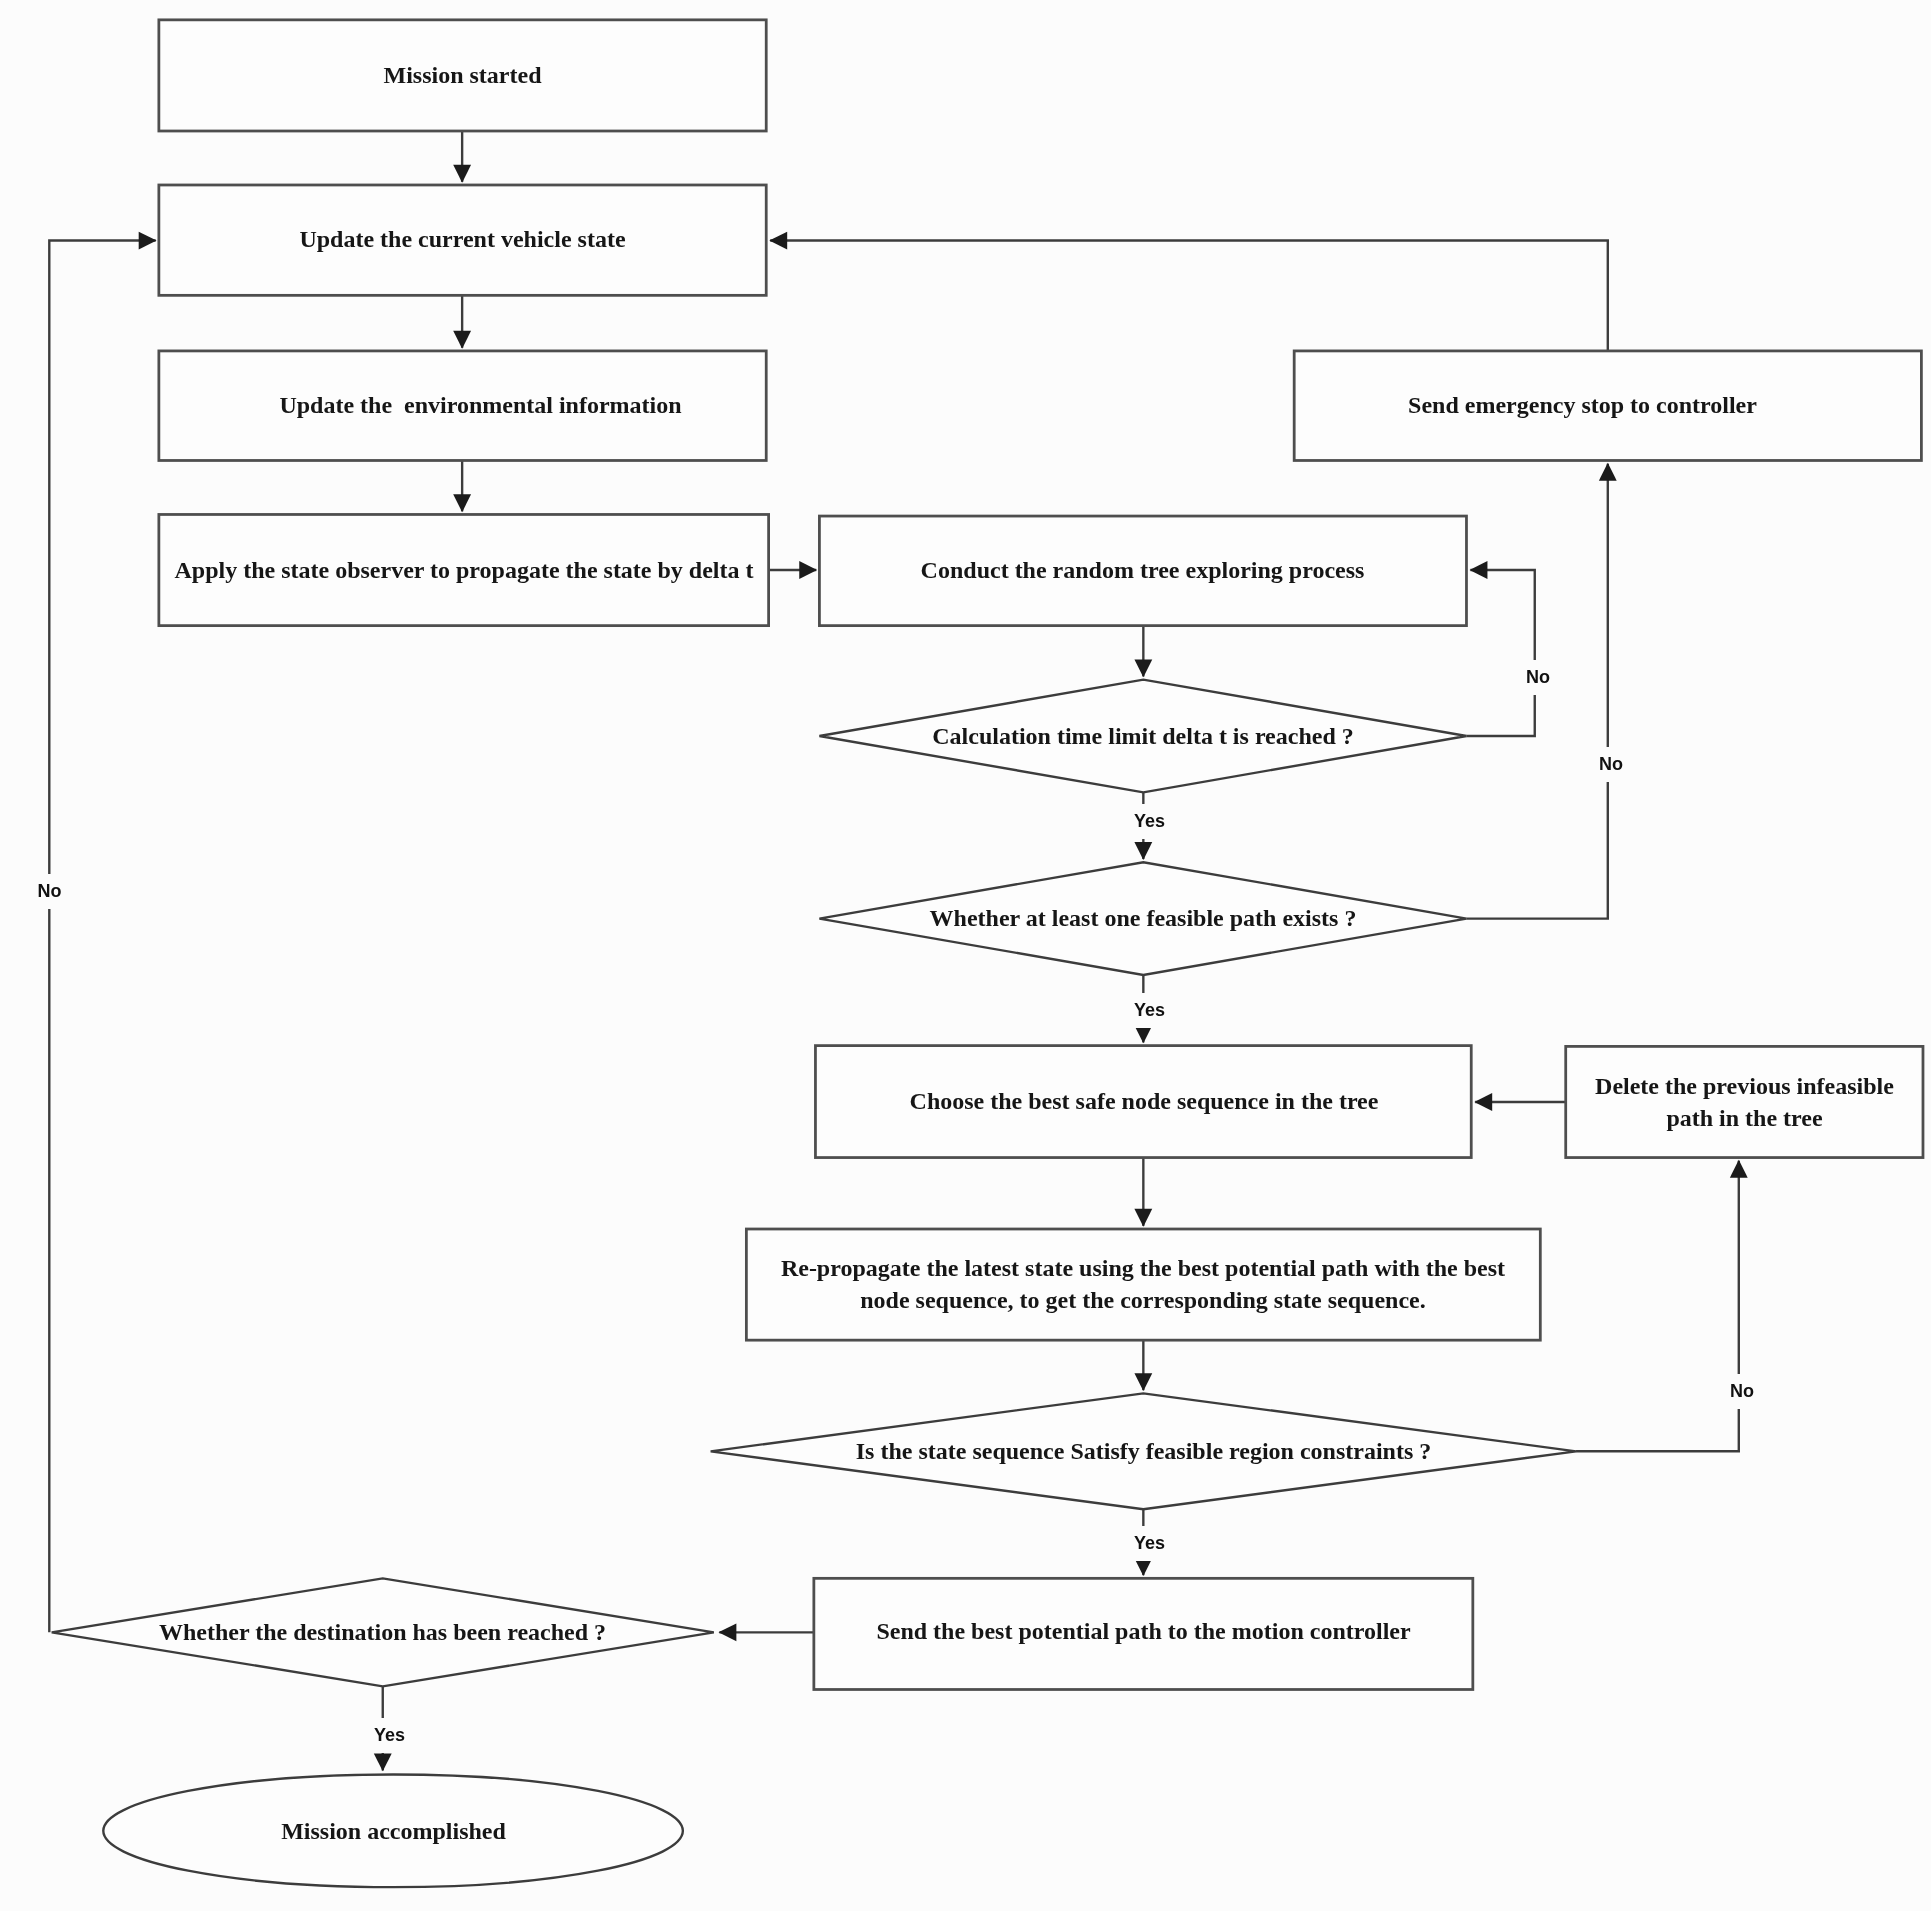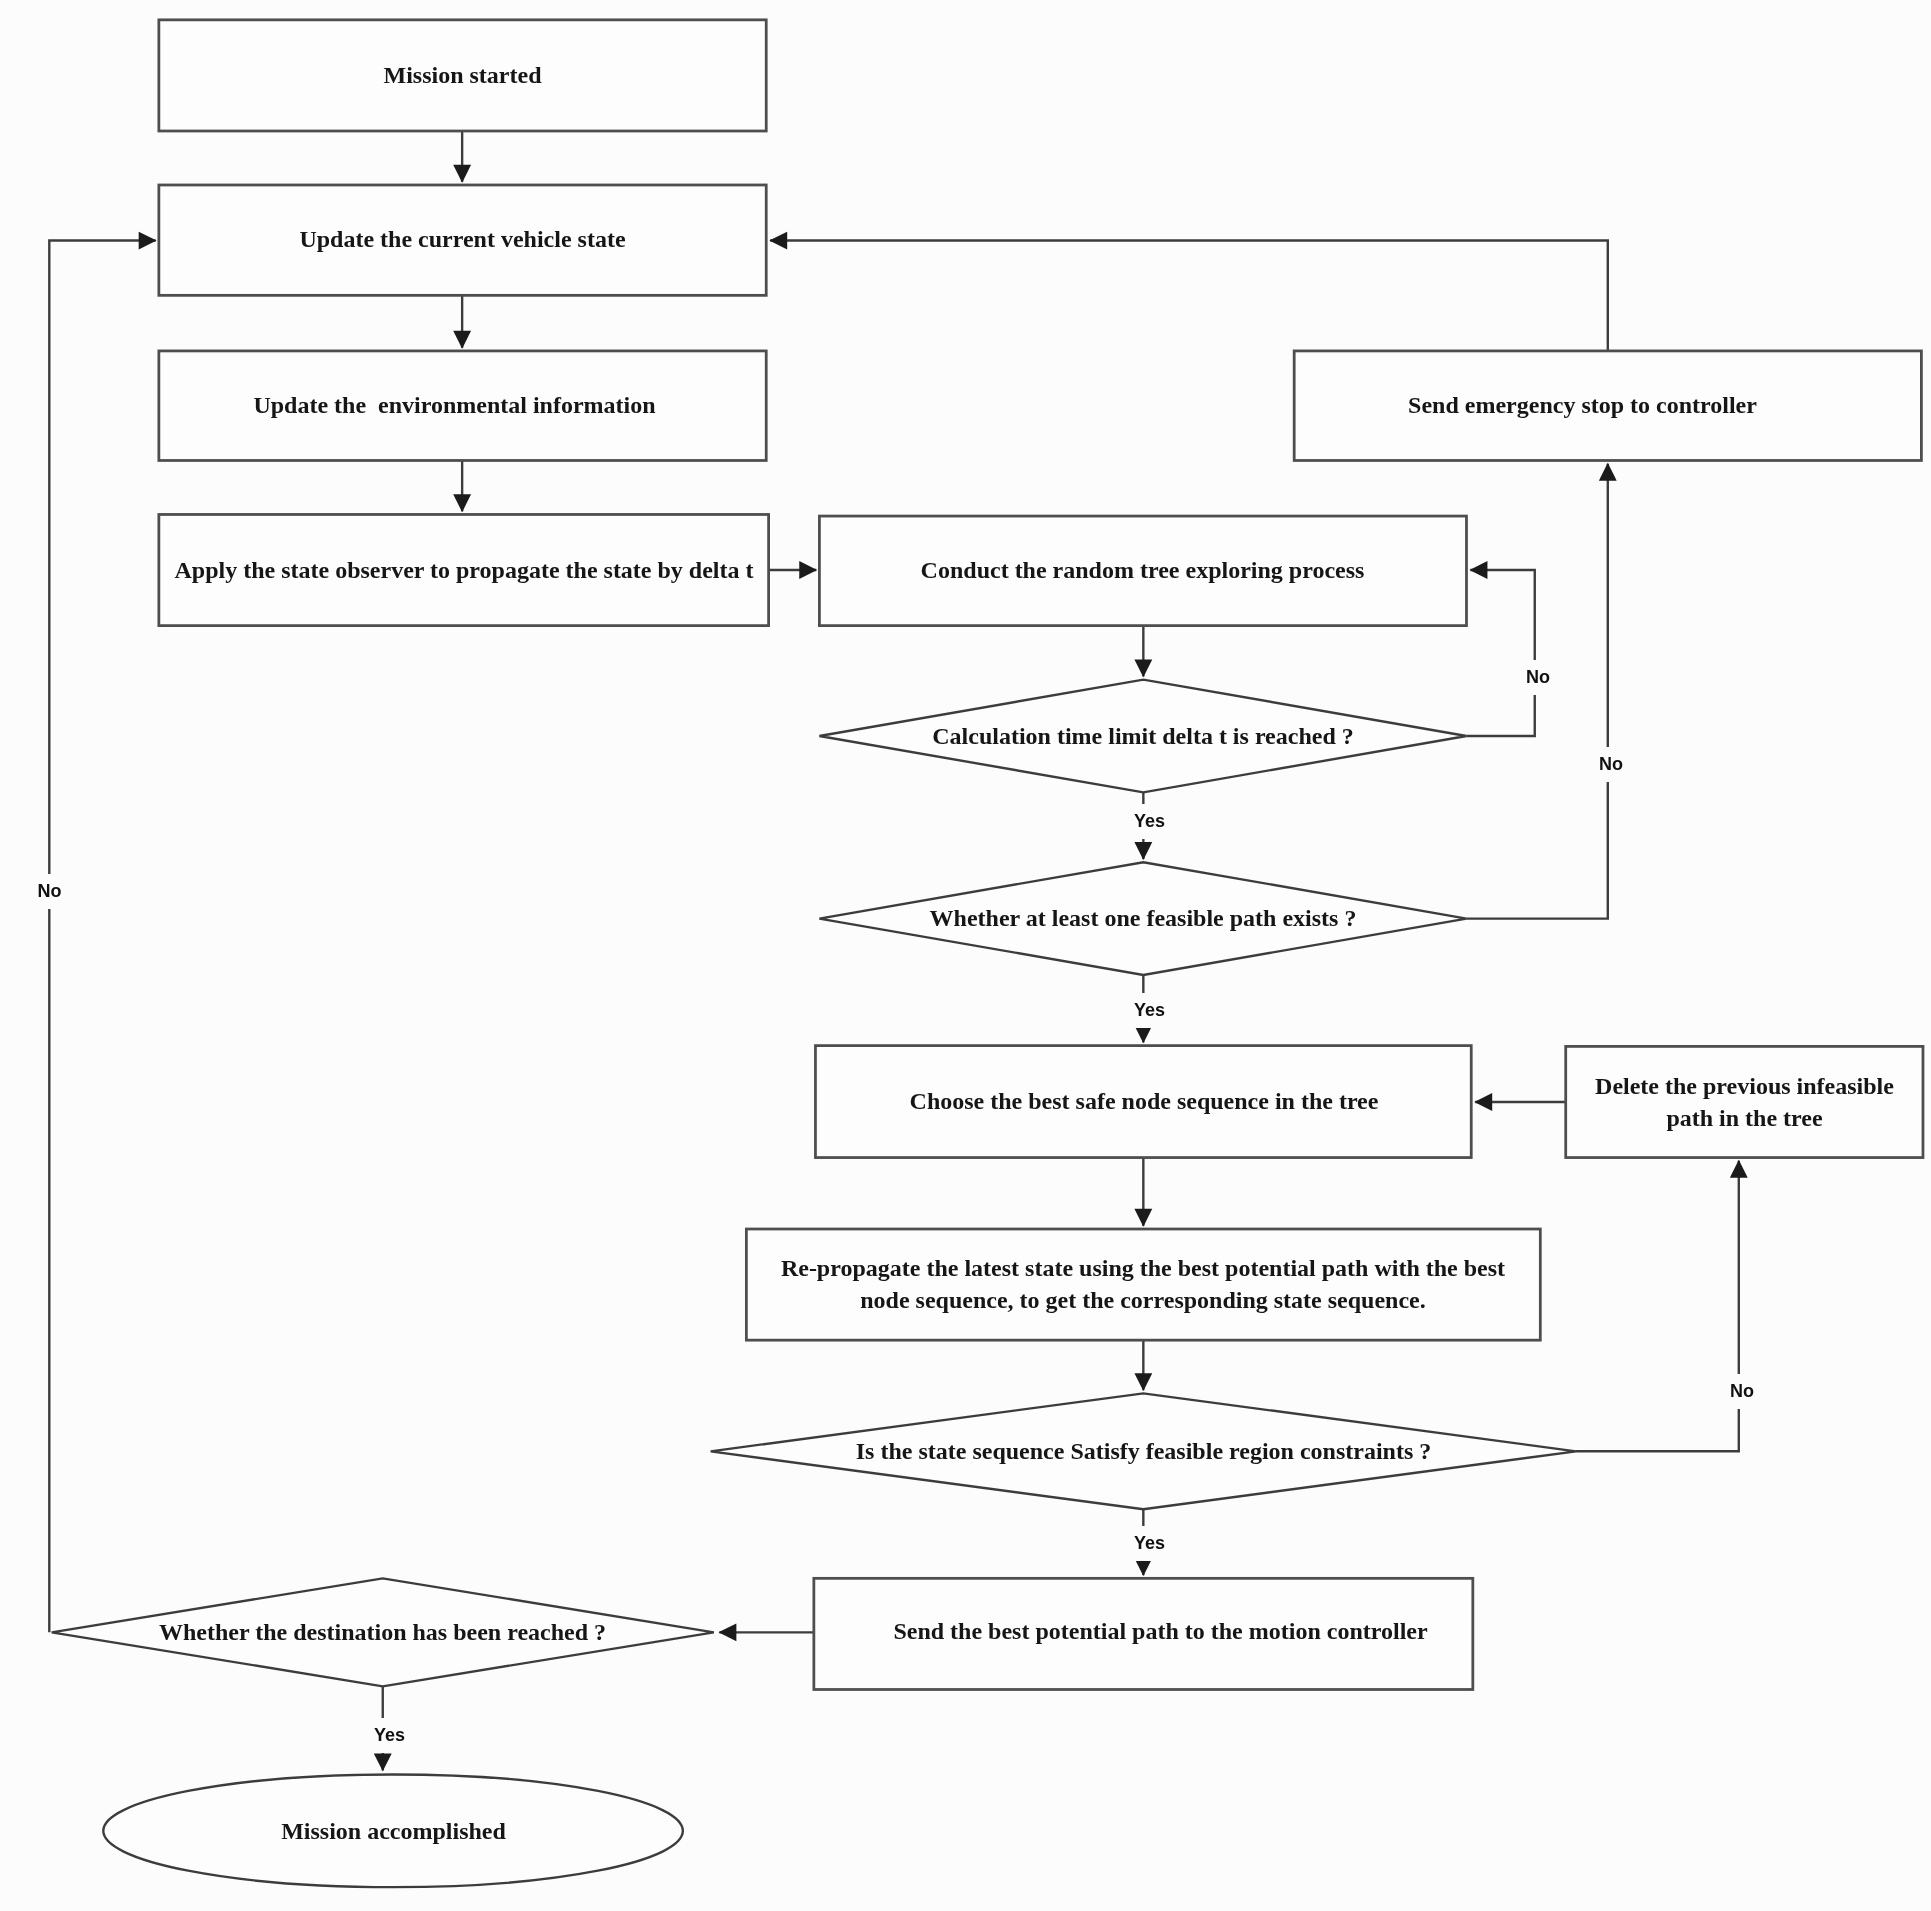--- a/index.html
+++ b/index.html
@@ -67,31 +67,31 @@
       <polygon points="1032,927 1440,856 1847,927 1440,998"></polygon>
       <polygon points="1032,1157 1440,1086 1847,1157 1440,1228"></polygon>
       <polygon points="895,1828 1440,1755 1985,1828 1440,1901"></polygon>
       <polygon points="65,2056 482,1988 899,2056 482,2124"></polygon>
       <ellipse cx="495" cy="2306" rx="365" ry="71"></ellipse>
     </g>
   </svg>
 
   <div class="lbl" style="left:159px;top:20px;width:607px;height:111px;">Mission started</div>
   <div class="lbl" style="left:159px;top:185px;width:607px;height:110px;">Update the current vehicle state</div>
-  <div class="lbl" style="left:151px;top:351px;width:607px;height:110px;">Update the  environmental information</div>
+  <div class="lbl" style="left:177px;top:351px;width:607px;height:110px;">Update the  environmental information</div>
   <div class="lbl" style="left:159px;top:515px;width:610px;height:111px;">Apply the state observer to propagate the state by delta t</div>
   <div class="lbl" style="left:819px;top:516px;width:647px;height:110px;">Conduct the random tree exploring process</div>
   <div class="lbl" style="left:1294px;top:351px;width:577px;height:110px;">Send emergency stop to controller</div>
   <div class="lbl nowrap" style="left:889px;top:691px;width:508px;height:91px;">Calculation time limit delta t is reached ?</div>
   <div class="lbl nowrap" style="left:889px;top:873px;width:508px;height:91px;">Whether at least one feasible path exists ?</div>
   <div class="lbl" style="left:816px;top:1046px;width:656px;height:112px;">Choose the best safe node sequence in the tree</div>
   <div class="lbl" style="left:1566px;top:1047px;width:357px;height:111px;">Delete the previous infeasible path in the tree</div>
   <div class="lbl" style="left:746px;top:1229px;width:794px;height:111px;">Re-propagate the latest state using the best potential path with the best node sequence, to get the corresponding state sequence.</div>
   <div class="lbl nowrap" style="left:794px;top:1406px;width:699px;height:92px;">Is the state sequence Satisfy feasible region constraints ?</div>
-  <div class="lbl" style="left:831px;top:1579px;width:659px;height:106px;">Send the best potential path to the motion controller</div>
+  <div class="lbl" style="left:814px;top:1579px;width:659px;height:106px;">Send the best potential path to the motion controller</div>
   <div class="lbl nowrap" style="left:127px;top:1588px;width:511px;height:89px;">Whether the destination has been reached ?</div>
   <div class="lbl nowrap" style="left:159px;top:1787px;width:469px;height:89px;">Mission accomplished</div>
 
   <div class="tag" style="left:1120px;top:804px;width:59px;height:35px;">Yes</div>
   <div class="tag" style="left:1120px;top:993px;width:59px;height:35px;">Yes</div>
   <div class="tag" style="left:1120px;top:1526px;width:59px;height:35px;">Yes</div>
   <div class="tag" style="left:360px;top:1718px;width:59px;height:35px;">Yes</div>
   <div class="tag" style="left:1510px;top:660px;width:56px;height:35px;">No</div>
   <div class="tag" style="left:1583px;top:747px;width:56px;height:35px;">No</div>
   <div class="tag" style="left:1714px;top:1374px;width:56px;height:35px;">No</div>

